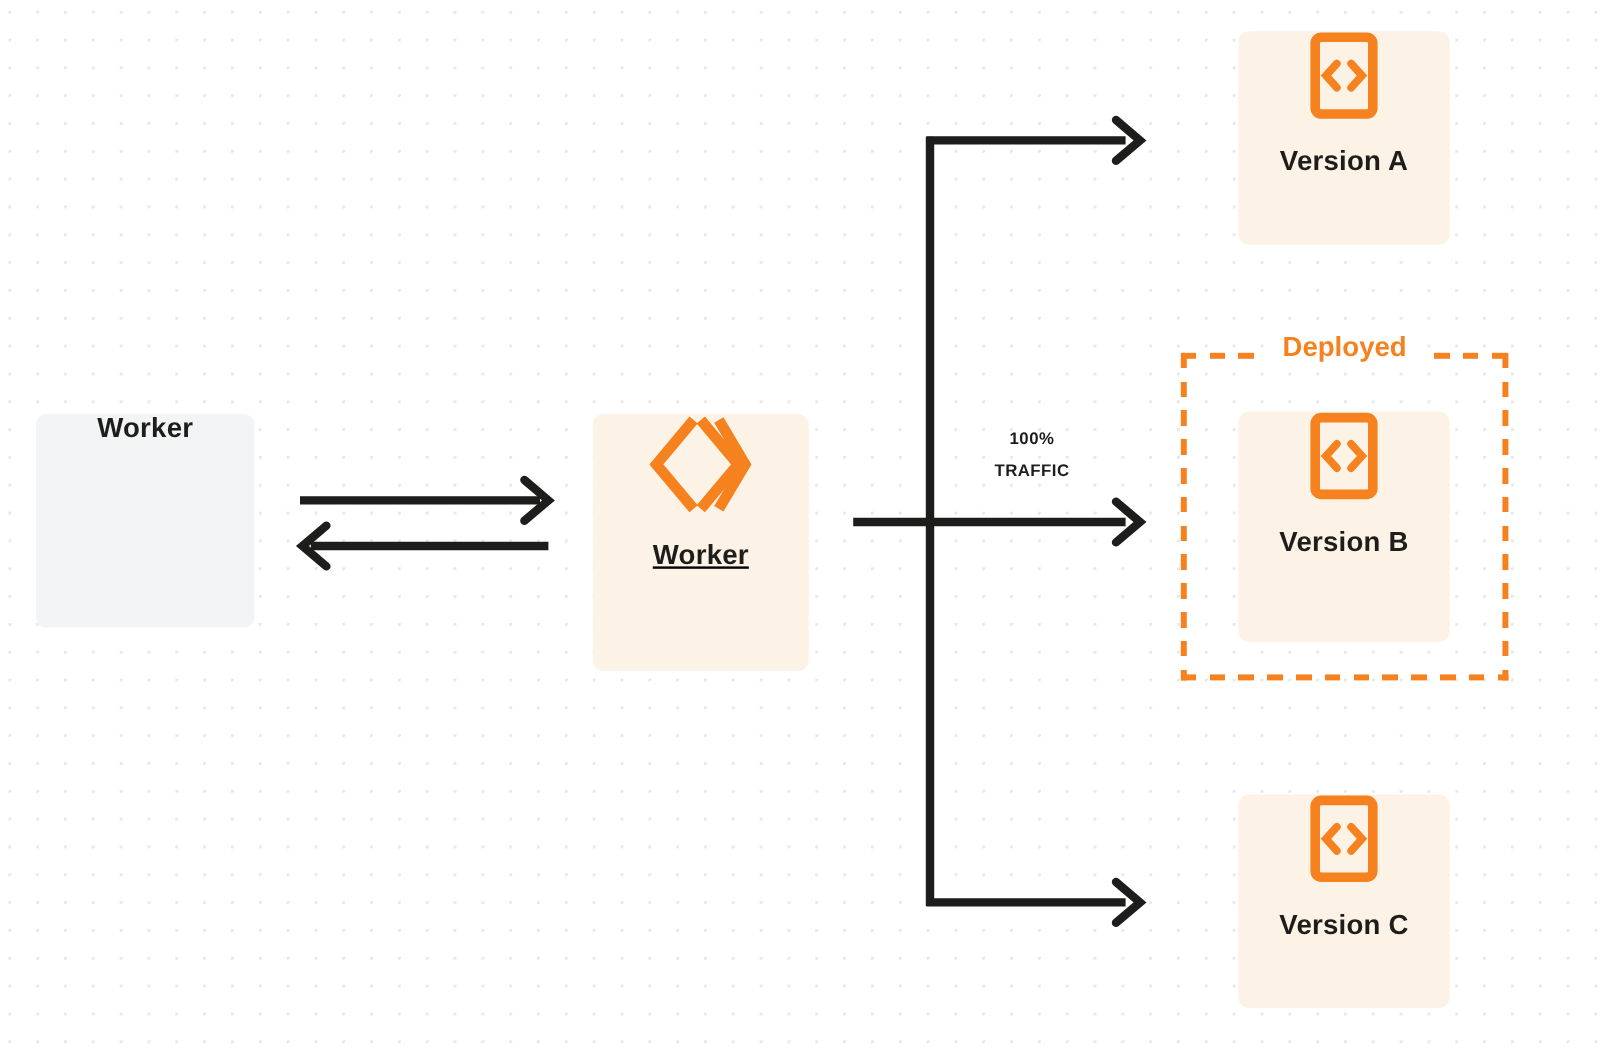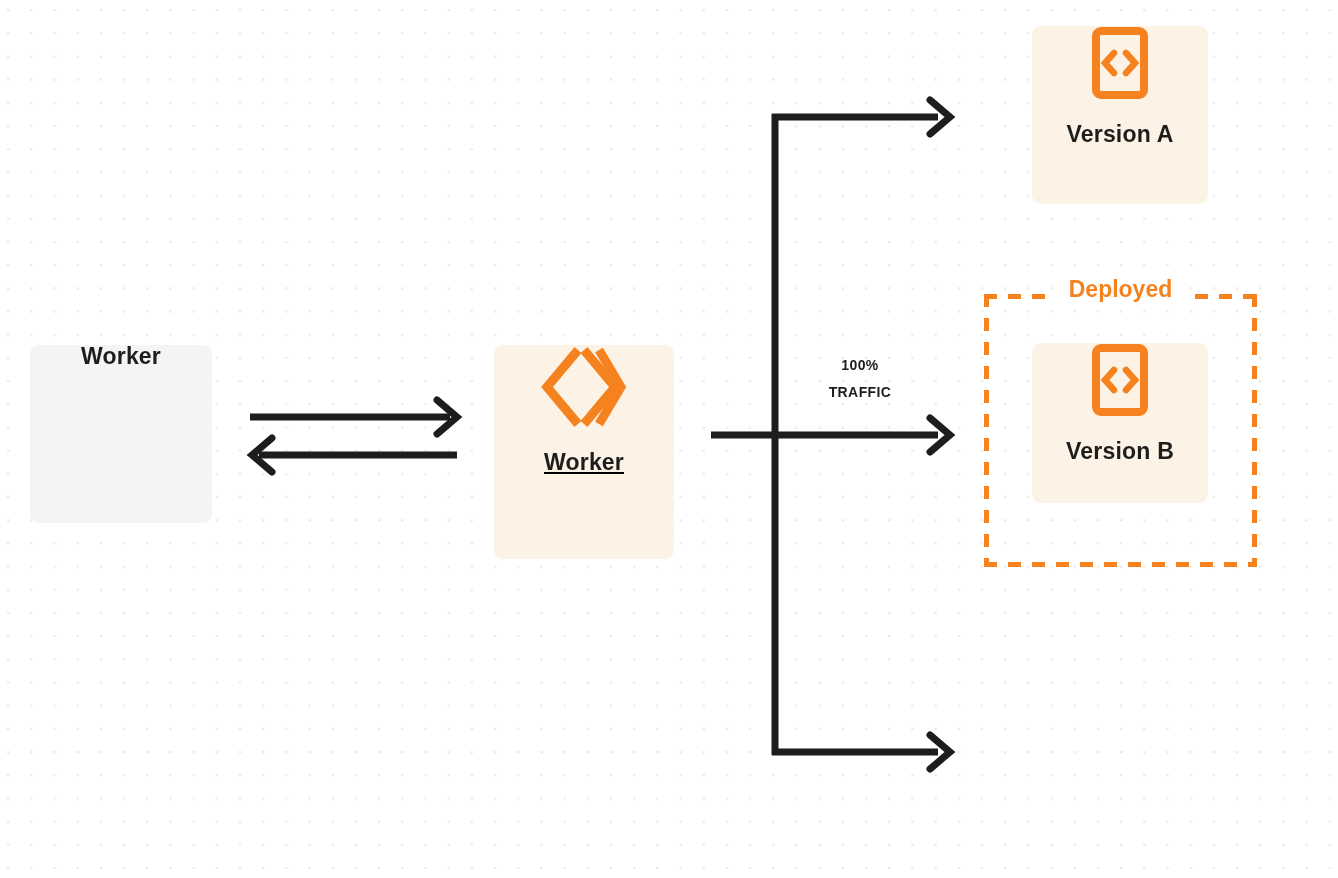--- a/index.html
+++ b/index.html
@@ -57,21 +57,21 @@
   }
 
   .node-version .node-label {
     margin-top: 23px;
   }
 
   
   #node-client   { left: 30px;   top: 345px; width: 182px; height: 178px; }
   #node-worker   { left: 494px;  top: 345px; width: 180px; height: 214px; text-decoration: underline; }
   #node-version-a{ left: 1032px; top: 26px;  width: 176px; height: 178px; }
-  #node-version-b{ left: 1032px; top: 343px; width: 176px; height: 160px; }
+  #node-version-b{ left: 1032px; top: 343px; width: 176px; height: 192px; }
   #node-version-c{ left: 1032px; top: 662px; width: 176px; height: 178px; }
 
   
   #deployed-group {
     position: absolute;
     left: 984px;
     top: 294px;
     width: 273px;
     height: 273px;
     box-sizing: border-box;
@@ -217,19 +217,29 @@
     <span>
       <svg class="icon-svg" width="58" height="74" viewBox="0 0 58 74" xmlns="http://www.w3.org/2000/svg">
         <rect x="5" y="5" width="48" height="64" rx="5" ry="5" fill="none" stroke="#f6821f" stroke-width="8"></rect>
         <polyline points="23,27 14,37 23,47" fill="none" stroke="#f6821f" stroke-width="6.5" stroke-linecap="round" stroke-linejoin="miter"></polyline>
         <polyline points="35,27 44,37 35,47" fill="none" stroke="#f6821f" stroke-width="6.5" stroke-linecap="round" stroke-linejoin="miter"></polyline>
       </svg>
     </span>
     <span class="node-label">Version B</span>
   </div>
 
+  <div class="node node-version" id="node-version-c">
+    <span>
+      <svg class="icon-svg" width="58" height="74" viewBox="0 0 58 74" xmlns="http://www.w3.org/2000/svg">
+        <rect x="5" y="5" width="48" height="64" rx="5" ry="5" fill="none" stroke="#f6821f" stroke-width="8"></rect>
+        <polyline points="23,27 14,37 23,47" fill="none" stroke="#f6821f" stroke-width="6.5" stroke-linecap="round" stroke-linejoin="miter"></polyline>
+        <polyline points="35,27 44,37 35,47" fill="none" stroke="#f6821f" stroke-width="6.5" stroke-linecap="round" stroke-linejoin="miter"></polyline>
+      </svg>
+    </span>
+    <span class="node-label">Version C</span>
+  </div>
 
   <div id="traffic-label">
     <span>100%</span>
     <span>TRAFFIC</span>
   </div>
 
 </div>
 
 </body></html>

